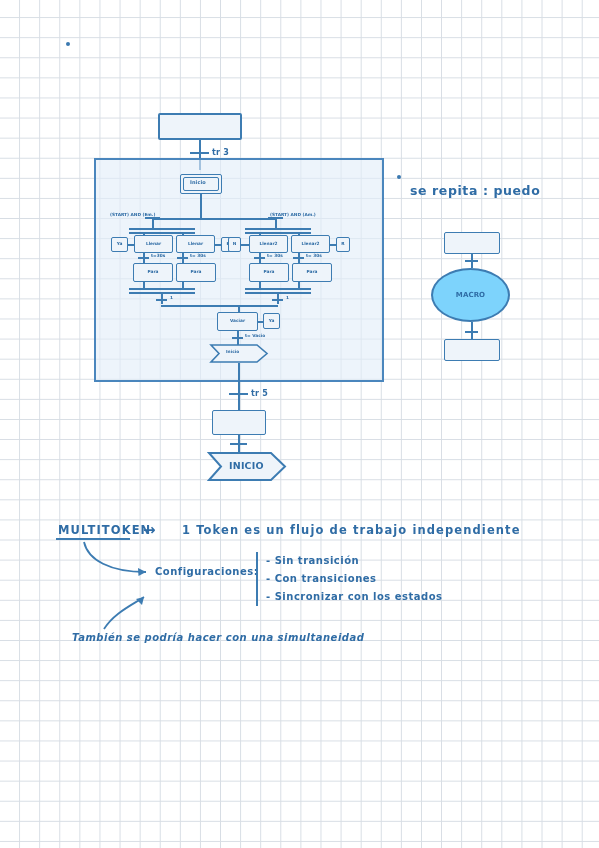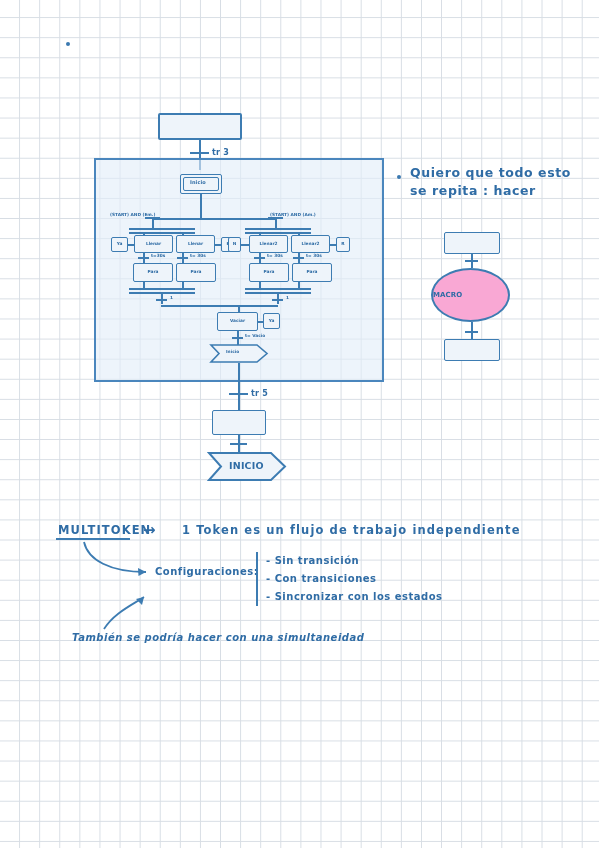--- a/index.html
+++ b/index.html
@@ -54,23 +54,23 @@
   }
   .box.thin{border-width:1.4px;}
   .panel{
     position:absolute;box-sizing:border-box;
     border:2px solid #4a86bd;
     background:rgba(226,238,248,.62);
   }
   .ellipse{
     position:absolute;box-sizing:border-box;
     border:2.2px solid #3d7cb2;
-    background:#f9a8d4;
+    background:#7dd3fc;
     border-radius:50%;
-    display:flex;align-items:center;justify-content:flex-start;
+    display:flex;align-items:center;justify-content:center;
     color:#2f6ca5;
   }
   
   .v{position:absolute;width:2px;background:#3d7cb2;}
   .h1{position:absolute;height:1.6px;background:#3d7cb2;}
   .tr{position:absolute;height:2px;background:#3d7cb2;} 
   .dbar{position:absolute;height:2.4px;background:#3d7cb2;}
   .dbar2{position:absolute;height:2.4px;background:#3d7cb2;}
   svg{overflow:visible;}
 </style>
@@ -223,22 +223,21 @@
   <div class="box" style="left:212px;top:410px;width:54px;height:25px;border-width:1.8px;"></div>
   <div class="v" style="left:238px;top:435px;height:18px;"></div>
   <div class="tr" style="left:230px;top:443px;width:17px;"></div>
 
   <svg style="position:absolute;left:208px;top:452px;width:78px;height:29px;">
     <polygon points="1,1 63,1 77,14.5 63,28 1,28 13,14.5" fill="#eef4fa" stroke="#3d7cb2" stroke-width="2"></polygon>
   </svg>
   <div class="ink hand t-sm" style="left:229px;top:461px;font-size:9.5px;">INICIO</div>
 
   <span class="bullet" style="left:397px;top:175px;"></span>
-  <div class="ink hand t-note" style="left:410px;top:166px;">Quiero  que  todo  esto</div>
-  <div class="ink hand t-note" style="left:410px;top:184px;">se   repita :   hacer</div>
+  <div class="ink hand t-note" style="left:410px;top:184px;">se   repita :   puedo</div>
 
   <div class="box" style="left:444px;top:232px;width:56px;height:22px;border-width:1.8px;">
     <span class="ink hand t-xs" style="position:static;"></span>
   </div>
   <div class="v" style="left:471px;top:254px;height:14px;"></div>
   <div class="tr" style="left:465px;top:260px;width:13px;"></div>
 
   <div class="ellipse" style="left:431px;top:268px;width:79px;height:54px;">
     <span class="ink hand t-xs" style="position:static;font-size:7px;">MACRO</span>
   </div>

